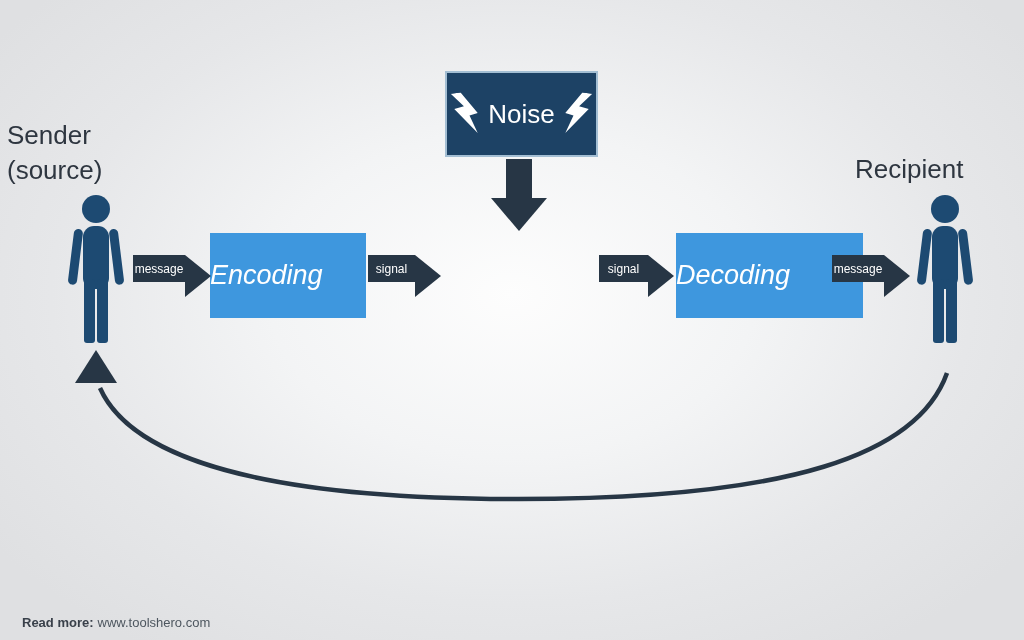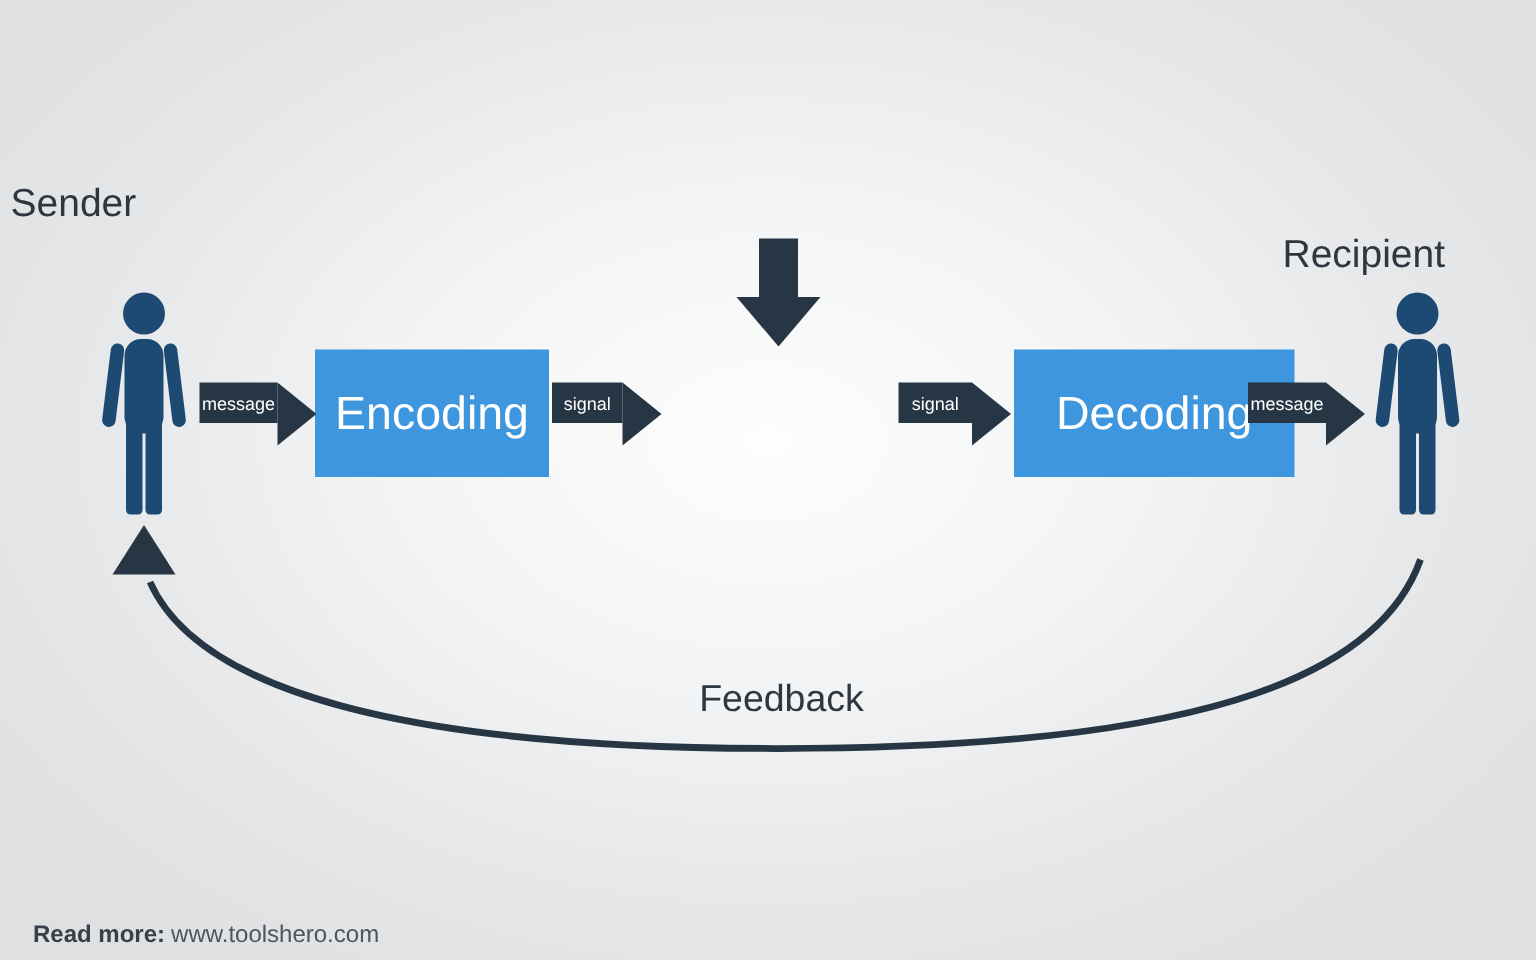--- a/index.html
+++ b/index.html
@@ -29,24 +29,25 @@
 
   
   .person { position: absolute; width: 68px; height: 150px; }
   #sender-person    { left: 62px;  top: 194px; }
   #recipient-person { left: 911px; top: 194px; }
   .person * { fill: #1d4a72; }
 
   
   .stage {
     position: absolute;
-    display: flex; align-items: center; justify-content: center;
+    display: flex; align-items: center; justify-content: flex-start;
     color: #ffffff;
-    font-size: 31px;
+    font-size: 27px;
     box-sizing: border-box;
+    font-style: italic;
   }
   .stage.light { background: #3e97de; }
   .stage.dark  { background: #1d4d73; border: 1px solid #6d94b4; }
   #encoding-box { left: 210px; top: 233px; width: 156px; height: 85px; }
   #channel-box  { left: 442px; top: 231px; width: 156px; height: 88px; }
   #decoding-box { left: 676px; top: 233px; width: 187px; height: 85px; }
 
   
   #noise-box {
     position: absolute;
@@ -98,30 +99,31 @@
   #feedback-curve polygon { fill: #273645; }
 
   #feedback-label {
     position: absolute;
     left: 431px; top: 452px; width: 180px;
     text-align: center;
     color: #2e3640; font-size: 25px;
   }
 
   
-  #footer { position: absolute; left: 22px; top: 615px; font-size: 16px; color: #4d565f; }
+  #footer { position: absolute; left: 22px; top: 615px; font-size: 13px; color: #4d565f; }
   #footer .bold { font-weight: bold; color: #39404a; margin-right: 4px; }
 </style>
 </head>
 <body>
 
 <div id="canvas">
 
   <div class="actor-label" id="sender-label">
     <div>Sender</div>
+    <div>(source)</div>
   </div>
 
   <div class="actor-label" id="recipient-label">Recipient</div>
 
   <svg class="person" id="sender-person" viewBox="0 0 68 150" aria-hidden="true">
     <circle cx="34" cy="15" r="14"></circle>
     <rect x="21" y="32" width="26" height="63" rx="11"></rect>
     <rect x="12" y="35" width="9" height="56" rx="4.5" transform="rotate(7 16.5 38)"></rect>
     <rect x="47" y="35" width="9" height="56" rx="4.5" transform="rotate(-7 51.5 38)"></rect>
     <rect x="22" y="85" width="11" height="64" rx="3"></rect>
@@ -130,20 +132,29 @@
 
   <svg class="person" id="recipient-person" viewBox="0 0 68 150" aria-hidden="true">
     <circle cx="34" cy="15" r="14"></circle>
     <rect x="21" y="32" width="26" height="63" rx="11"></rect>
     <rect x="12" y="35" width="9" height="56" rx="4.5" transform="rotate(7 16.5 38)"></rect>
     <rect x="47" y="35" width="9" height="56" rx="4.5" transform="rotate(-7 51.5 38)"></rect>
     <rect x="22" y="85" width="11" height="64" rx="3"></rect>
     <rect x="35" y="85" width="11" height="64" rx="3"></rect>
   </svg>
 
+  <div id="noise-box">
+    <svg class="bolt flip" viewBox="0 0 18 31" aria-hidden="true">
+      <path d="M10 0 L0 16 L6 17 L2 30 L16 11 L9 10 L17 0 Z"></path>
+    </svg>
+    <span>Noise</span>
+    <svg class="bolt tilt" viewBox="0 0 18 31" aria-hidden="true">
+      <path d="M10 0 L0 16 L6 17 L2 30 L16 11 L9 10 L17 0 Z"></path>
+    </svg>
+  </div>
 
   <div id="noise-arrow">
     <div class="na-body"></div>
     <div class="na-head"></div>
   </div>
 
   <div class="stage light" id="encoding-box">
     <span>Encoding</span>
   </div>
   <div class="stage light" id="decoding-box">
@@ -173,19 +184,18 @@
       <span>message</span>
     </div>
     <div class="la-head"></div>
   </div>
 
   <svg id="feedback-curve" viewBox="0 0 1024 640" aria-hidden="true">
     <path d="M947 373 C 918 455, 790 499, 518 499 C 268 499, 132 460, 100 388"></path>
     <polygon points="96,350 75,383 117,383"></polygon>
   </svg>
 
-  <div id="feedback-label">Feedback</div>
 
   <div id="footer">
     <span class="bold">Read more:</span><span>www.toolshero.com</span>
   </div>
 
 </div>
 
 </body></html>

